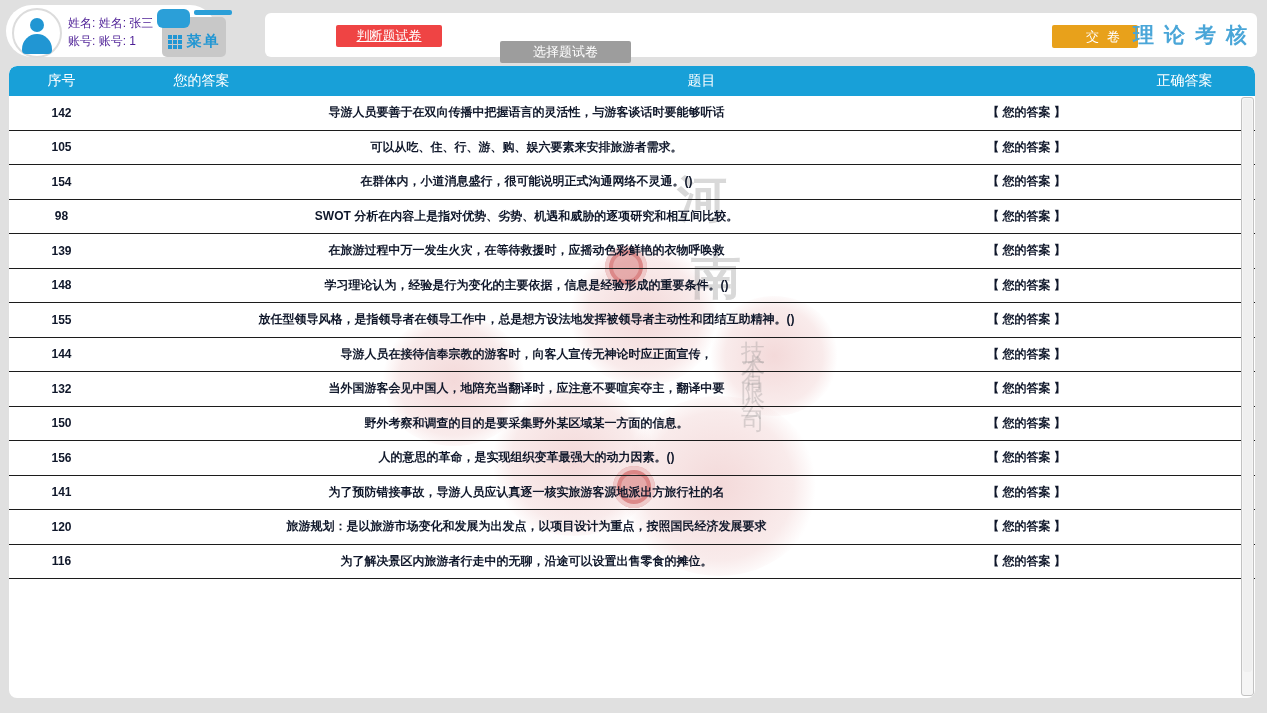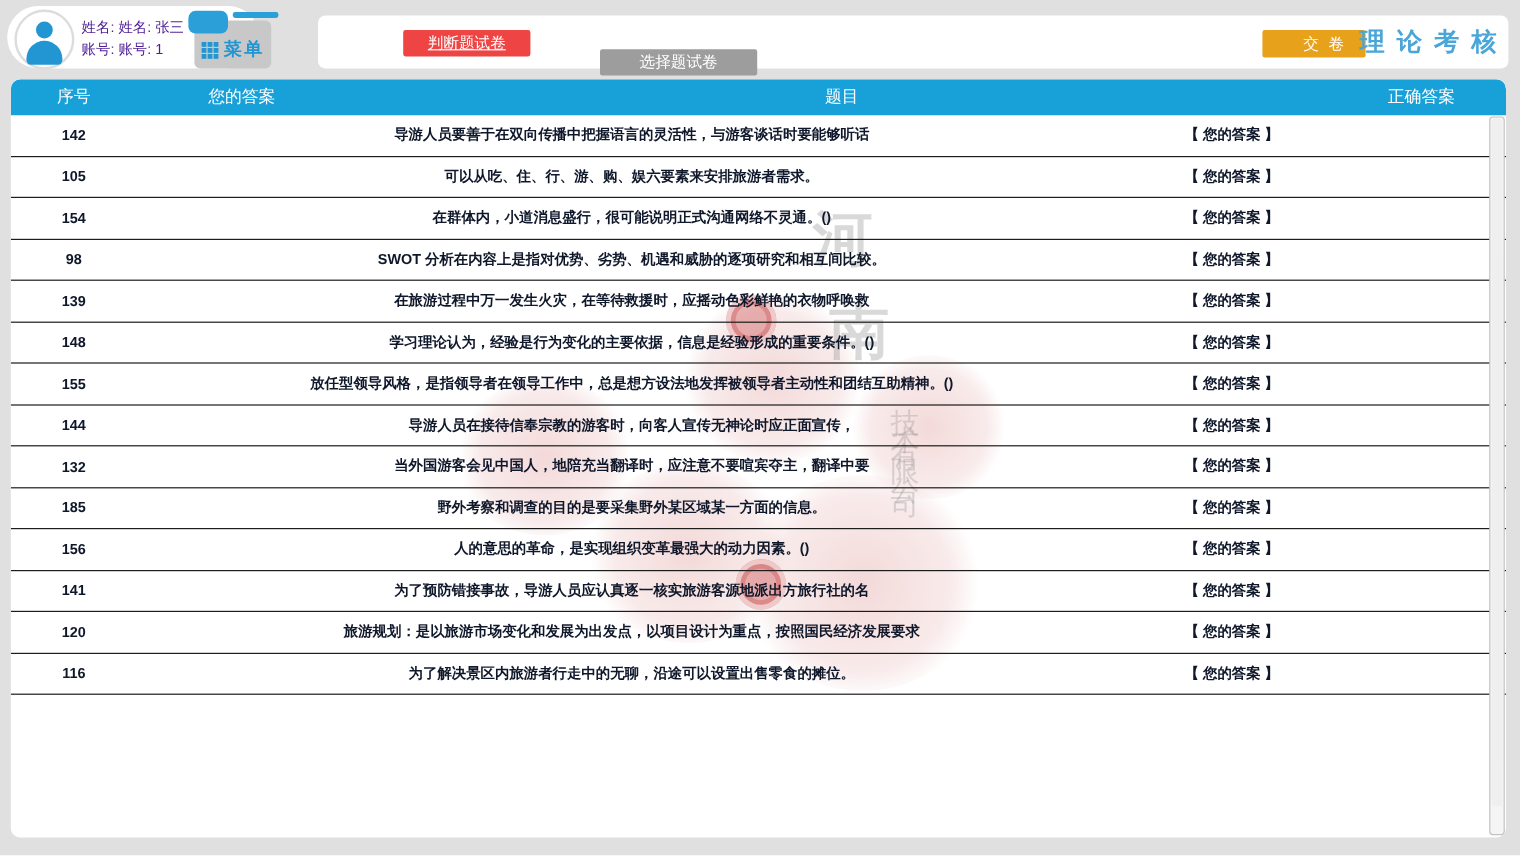--- a/index.html
+++ b/index.html
@@ -227,21 +227,21 @@
           <div class="cell col-ans">【 您的答案 】</div>
           <div class="cell col-correct"></div>
         </div>
         <div class="trow">
           <div class="cell col-no">132</div>
           <div class="cell col-q">当外国游客会见中国人，地陪充当翻译时，应注意不要喧宾夺主，翻译中要</div>
           <div class="cell col-ans">【 您的答案 】</div>
           <div class="cell col-correct"></div>
         </div>
         <div class="trow">
-          <div class="cell col-no">185</div>
+          <div class="cell col-no">150</div>
           <div class="cell col-q">野外考察和调查的目的是要采集野外某区域某一方面的信息。</div>
           <div class="cell col-ans">【 您的答案 】</div>
           <div class="cell col-correct"></div>
         </div>
         <div class="trow">
           <div class="cell col-no">156</div>
           <div class="cell col-q">人的意思的革命，是实现组织变革最强大的动力因素。()</div>
           <div class="cell col-ans">【 您的答案 】</div>
           <div class="cell col-correct"></div>
         </div>

